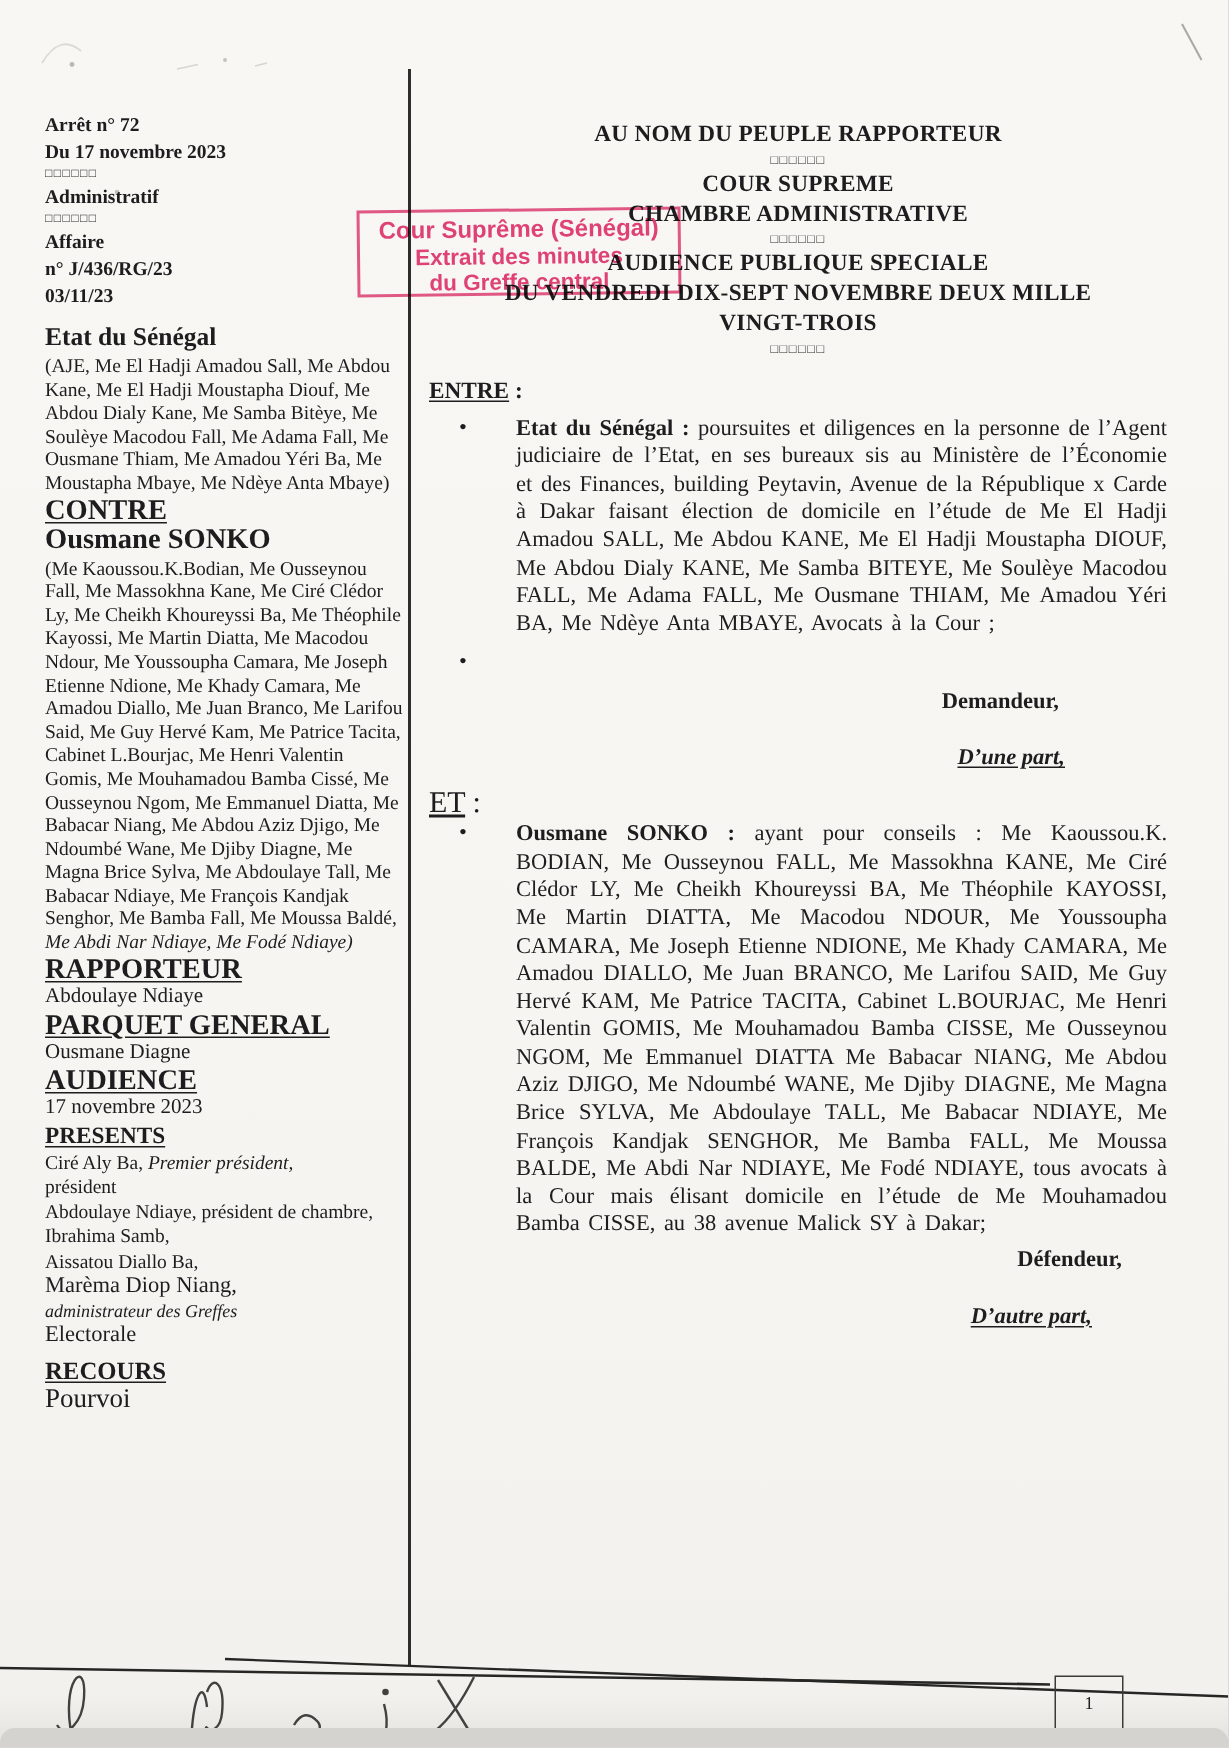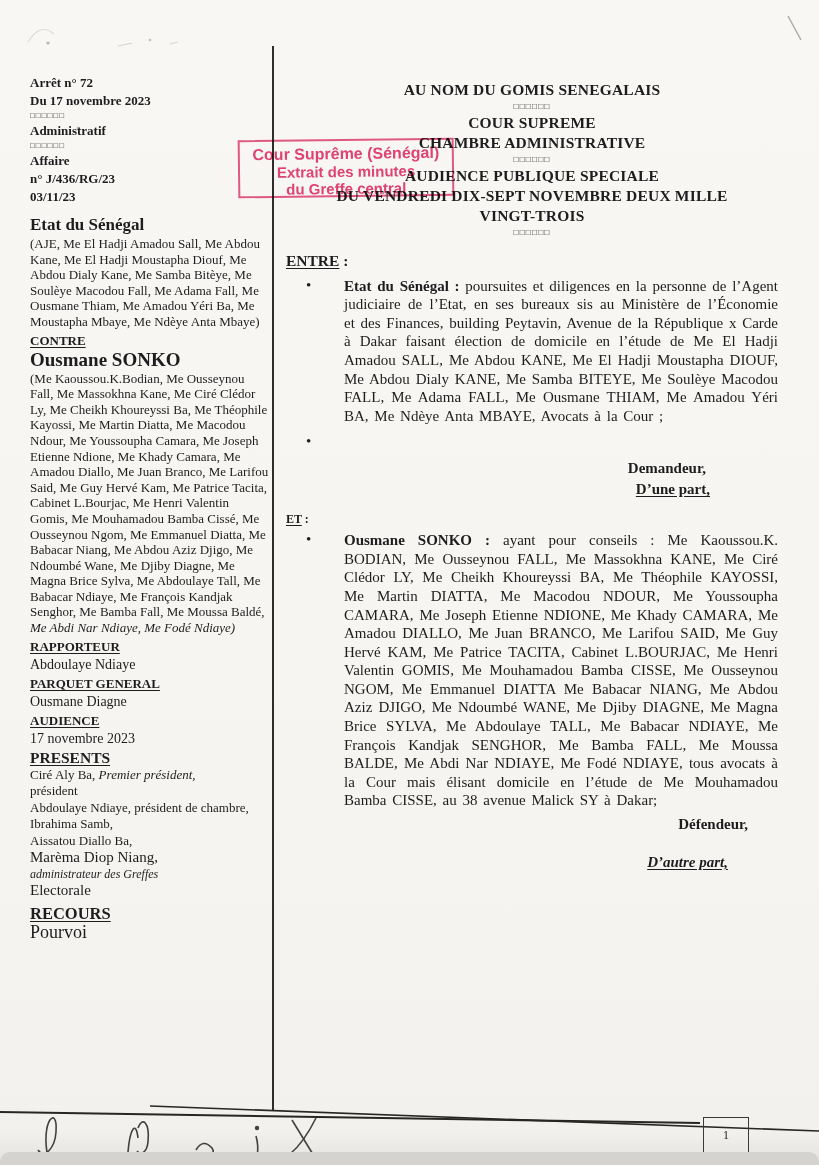--- a/index.html
+++ b/index.html
@@ -15,40 +15,40 @@
   
   .left-col{position:absolute;left:30px;top:74px;width:240px;text-align:left;font-size:13px;line-height:15.6px;}
   .b{font-weight:bold;}
   .u{text-decoration:underline;text-underline-offset:2px;}
   .it{font-style:italic;}
   .sq{font-size:8px;line-height:12px;letter-spacing:1px;color:#2a2a2a;}
   .lc-line{line-height:18px;}
   .party-name{font-size:17px;font-weight:bold;line-height:20px;margin-top:9px;}
   .party-name2{font-size:19px;font-weight:bold;line-height:20px;}
   .counsel{margin-top:1px;}
-  .lc-h{font-weight:bold;text-decoration:underline;text-underline-offset:2px;font-size:13px;line-height:18px;margin-top:2px;}
+  .lc-h{font-weight:bold;text-decoration:underline;text-underline-offset:2px;font-size:19px;line-height:18px;margin-top:2px;}
   .lc-h.big{font-size:16.5px;line-height:21px;margin-top:4px;}
   .lc-v{font-size:14px;line-height:17px;}
   .presents p{margin:0;line-height:16.5px;}
   .greffier{font-size:15px;line-height:19px;}
   .greffier-role{font-size:12px;line-height:20px;font-style:italic;}
 
   
   .main-col{position:absolute;left:286px;top:80px;width:492px;font-size:15px;line-height:18.6px;}
   .hdr{text-align:center;font-weight:bold;font-size:15.5px;line-height:20px;letter-spacing:.2px;}
   .hdr .sq{font-size:8.5px;line-height:13px;}
   .entre{font-size:15.5px;margin-top:13px;font-weight:bold;}
   .bullet-item{position:relative;padding-left:58px;text-align:justify;word-spacing:2px;margin-top:6px;}
   .bullet-item .dot{position:absolute;left:20px;top:-1px;font-size:15px;}
   .empty-bullet{position:relative;height:16px;margin-top:9px;}
   .empty-bullet .dot{position:absolute;left:20px;top:-2px;}
   .right-line{text-align:right;font-weight:bold;}
   .demandeur{margin-top:9px;padding-right:72px;}
-  .une-part{margin-top:2px;padding-right:68px;text-decoration:underline;text-underline-offset:2px;}
-  .et-label{margin-top:11px;font-weight:bold;font-size:12px;}
+  .une-part{margin-top:18px;padding-right:68px;font-style:italic;text-decoration:underline;text-underline-offset:2px;}
+  .et-label{margin-top:11px;font-weight:normal;font-size:20px;}
   .defendeur{margin-top:5px;padding-right:30px;}
   .autre-part{margin-top:19px;padding-right:50px;font-style:italic;text-decoration:underline;text-underline-offset:2px;}
 
   
   .stamp{
     position:absolute;left:238px;top:139px;width:216px;height:58px;
     border:2.5px solid rgba(227,62,116,.85);color:rgba(227,48,108,.9);
     font-family:"Liberation Sans","DejaVu Sans",sans-serif;text-align:center;
     transform:rotate(-.7deg);mix-blend-mode:multiply;padding-top:4px;box-sizing:border-box;
   }
@@ -116,21 +116,21 @@
       <p class="greffier-role">administrateur des Greffes</p>
     </div>
 
     <div class="lc-v" style="font-size:15px">Electorale</div>
     <div class="lc-h big">RECOURS</div>
     <div class="lc-v" style="font-size:18px">Pourvoi</div>
   </div>
 
   <div class="main-col">
     <div class="hdr">
-      <div>AU NOM DU GOMIS SENEGALAIS</div>
+      <div>AU NOM DU PEUPLE RAPPORTEUR</div>
       <div class="sq">□□□□□□</div>
       <div>COUR SUPREME</div>
       <div>CHAMBRE ADMINISTRATIVE</div>
       <div class="sq">□□□□□□</div>
       <div>AUDIENCE PUBLIQUE SPECIALE</div>
       <div>DU VENDREDI DIX-SEPT NOVEMBRE DEUX MILLE</div>
       <div>VINGT-TROIS</div>
       <div class="sq">□□□□□□</div>
     </div>
 

